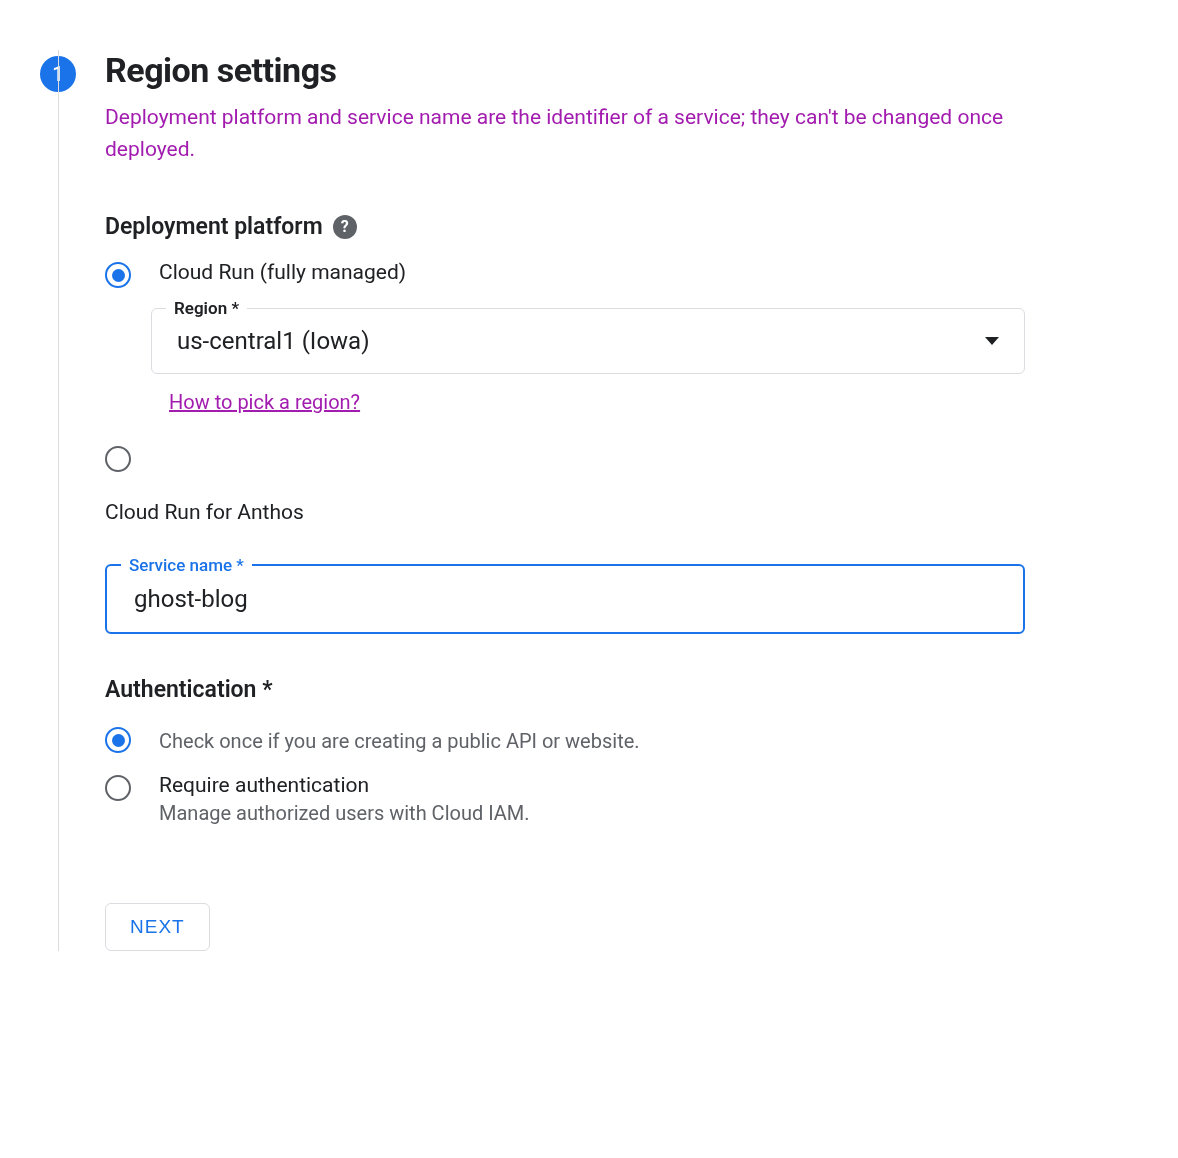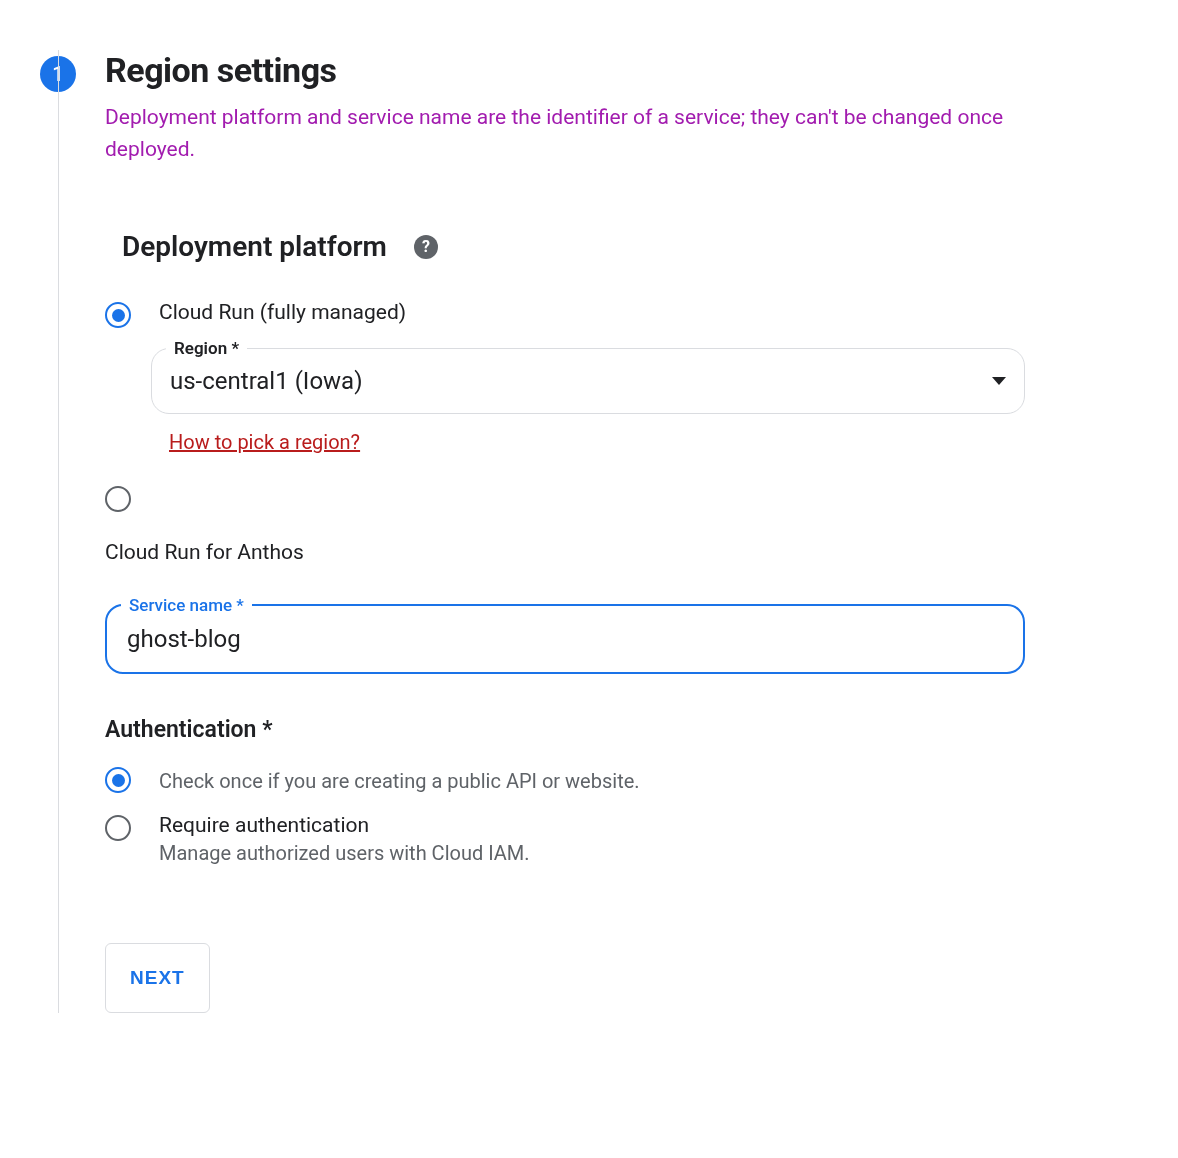--- a/index.html
+++ b/index.html
@@ -43,22 +43,22 @@
     font-size: 21px;
     line-height: 1.5;
     color: #a21caf;
   }
 
   .section-head {
     display: flex; align-items: center; gap: 10px;
     margin: 10px 0 20px 0;
   }
   .section-head h2 {
-    margin: 17px;
-    font-size: 28px;
+    margin: 0;
+    font-size: 23px;
     font-weight: 600;
   }
   .help-icon {
     width: 24px; height: 24px;
     border-radius: 50%;
     background: #5f6368;
     color: #fff;
     font-size: 16px;
     font-weight: 700;
     display: inline-flex; align-items: center; justify-content: center;
@@ -88,22 +88,22 @@
   }
   .radio-label { font-size: 21px; }
   .radio-sub   { margin-top: 4px; color: #5f6368; font-size: 20px; }
 
   .indent { margin-left: 46px; margin-bottom: 30px; }
 
   
   .field-outline {
     position: relative;
     border: 1.5px solid #dadce0;
-    border-radius: 18px;
-    padding: 18px 18px;
+    border-radius: 6px;
+    padding: 18px 25px;
     background: #fff;
   }
   .field-outline.focused {
     border-color: #1a73e8;
     border-width: 2px;
   }
   .field-outline .floating-label {
     position: absolute;
     top: -11px;
     left: 14px;
@@ -127,43 +127,43 @@
     display: flex; justify-content: space-between; align-items: center;
     cursor: pointer;
   }
   .caret {
     width: 0; height: 0;
     border-left: 7px solid transparent;
     border-right: 7px solid transparent;
     border-top: 8px solid #202124;
   }
   a.link {
-    color: #b91c1c;
+    color: #a21caf;
     text-decoration: underline;
     font-size: 20px;
     display: inline-block;
     margin-top: 16px;
     margin-left: 18px;
   }
 
   .auth-section h2 {
     font-size: 23px;
     font-weight: 600;
     margin: 42px 0 22px 0;
   }
 
   .next-btn {
     margin-top: 58px;
-    padding: 23px 24px;
+    padding: 12px 24px;
     border: 1px solid #dadce0;
     border-radius: 6px;
     background: #fff;
     color: #1a73e8;
     font-size: 19px;
-    font-weight: 700;
+    font-weight: 400;
     letter-spacing: 1px;
     cursor: pointer;
   }
 </style>
 </head>
 <body>
 
 <div class="step-wrap">
   <div class="step-badge">1</div>
 

